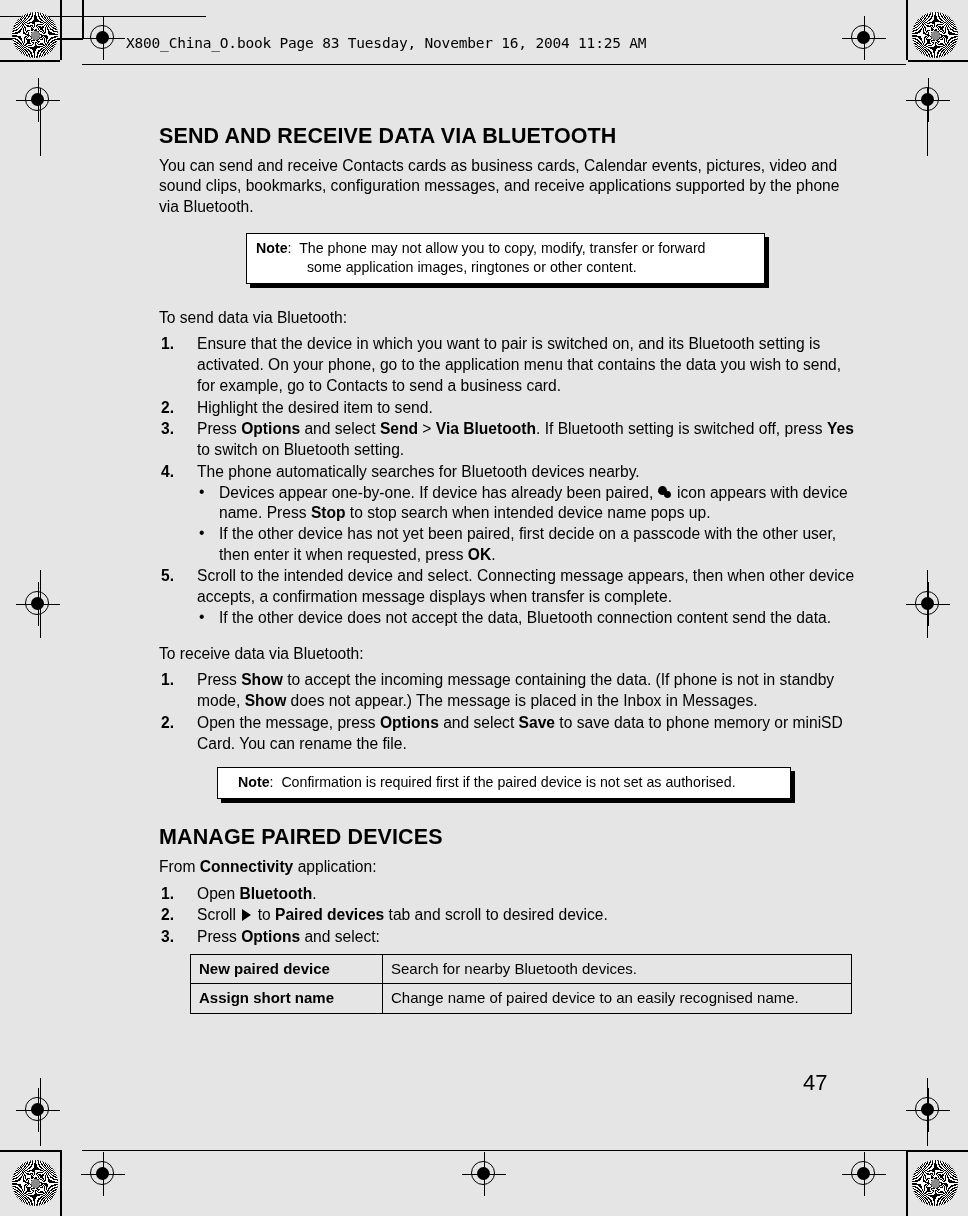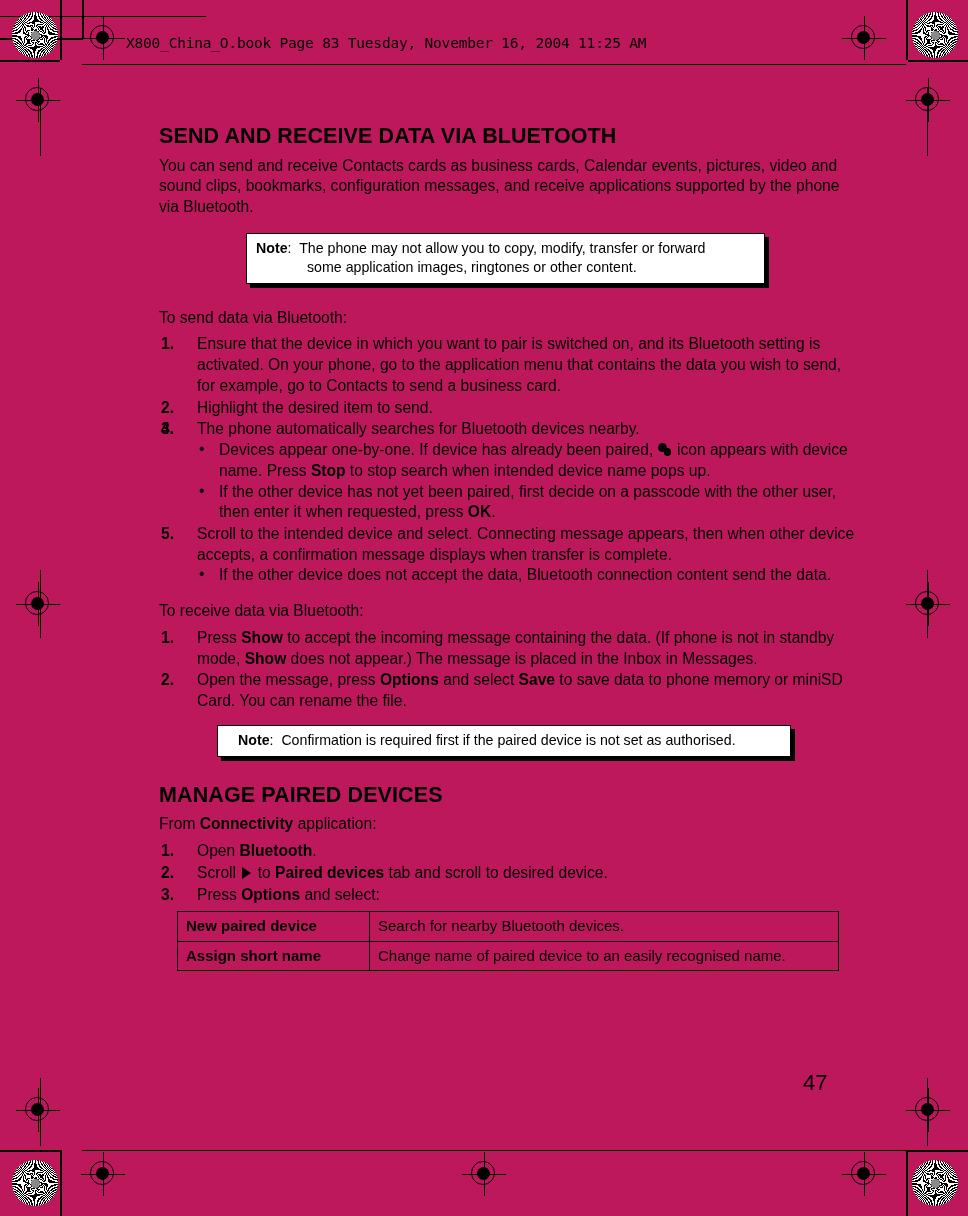--- a/index.html
+++ b/index.html
@@ -10,21 +10,21 @@
   }
   body {
     font-family: "Liberation Sans", sans-serif;
     color: #000000;
   }
   #page {
     position: relative;
     width: 968px;
     height: 1216px;
     overflow: hidden;
-    background: #be185d;
+    background: #e5e5e5;
   }
 
   
   .reg-mark {
     position: absolute;
     width: 44px;
     height: 44px;
   }
   .reg-mark .ring {
     position: absolute;
@@ -217,21 +217,21 @@
     border-left: 9px solid #000;
     border-top: 6px solid transparent;
     border-bottom: 6px solid transparent;
     vertical-align: -1px;
     margin: 0 2px;
   }
 
   
   table.opts {
     border-collapse: collapse;
-    margin: 6px 0 0 18px;
+    margin: 6px 0 0 31px;
     width: 662px;
     table-layout: fixed;
   }
   table.opts td {
     border: 1.4px solid #000;
     padding: 4px 8px 5px 8px;
     font-size: 15px;
     line-height: 1.3;
     vertical-align: top;
   }
@@ -370,20 +370,21 @@
       <li>
         <span class="num">1.</span>
         <span>Ensure that the device in which you want to pair is switched on, and its Bluetooth setting is activated. On your phone, go to the application menu that contains the data you wish to send, for example, go to Contacts to send a business card.</span>
       </li>
       <li>
         <span class="num">2.</span>
         <span>Highlight the desired item to send.</span>
       </li>
       <li>
         <span class="num">3.</span>
+        <span>Press <b>Options</b> and select <b>Send</b> &gt; <b>Via Bluetooth</b>. If Bluetooth setting is switched off, press <b>Yes</b> to switch on Bluetooth setting.</span>
       </li>
       <li>
         <span class="num">4.</span>
         <span>The phone automatically searches for Bluetooth devices nearby.</span>
         <ul class="sub">
           <li>
             <span class="bullet">•</span>
             <span>Devices appear one-by-one. If device has already been paired, <span class="paired-icon"><span class="blobA"></span><span class="blobB"></span></span> icon appears with device name. Press <b>Stop</b> to stop search when intended device name pops up.</span>
           </li>
           <li>

